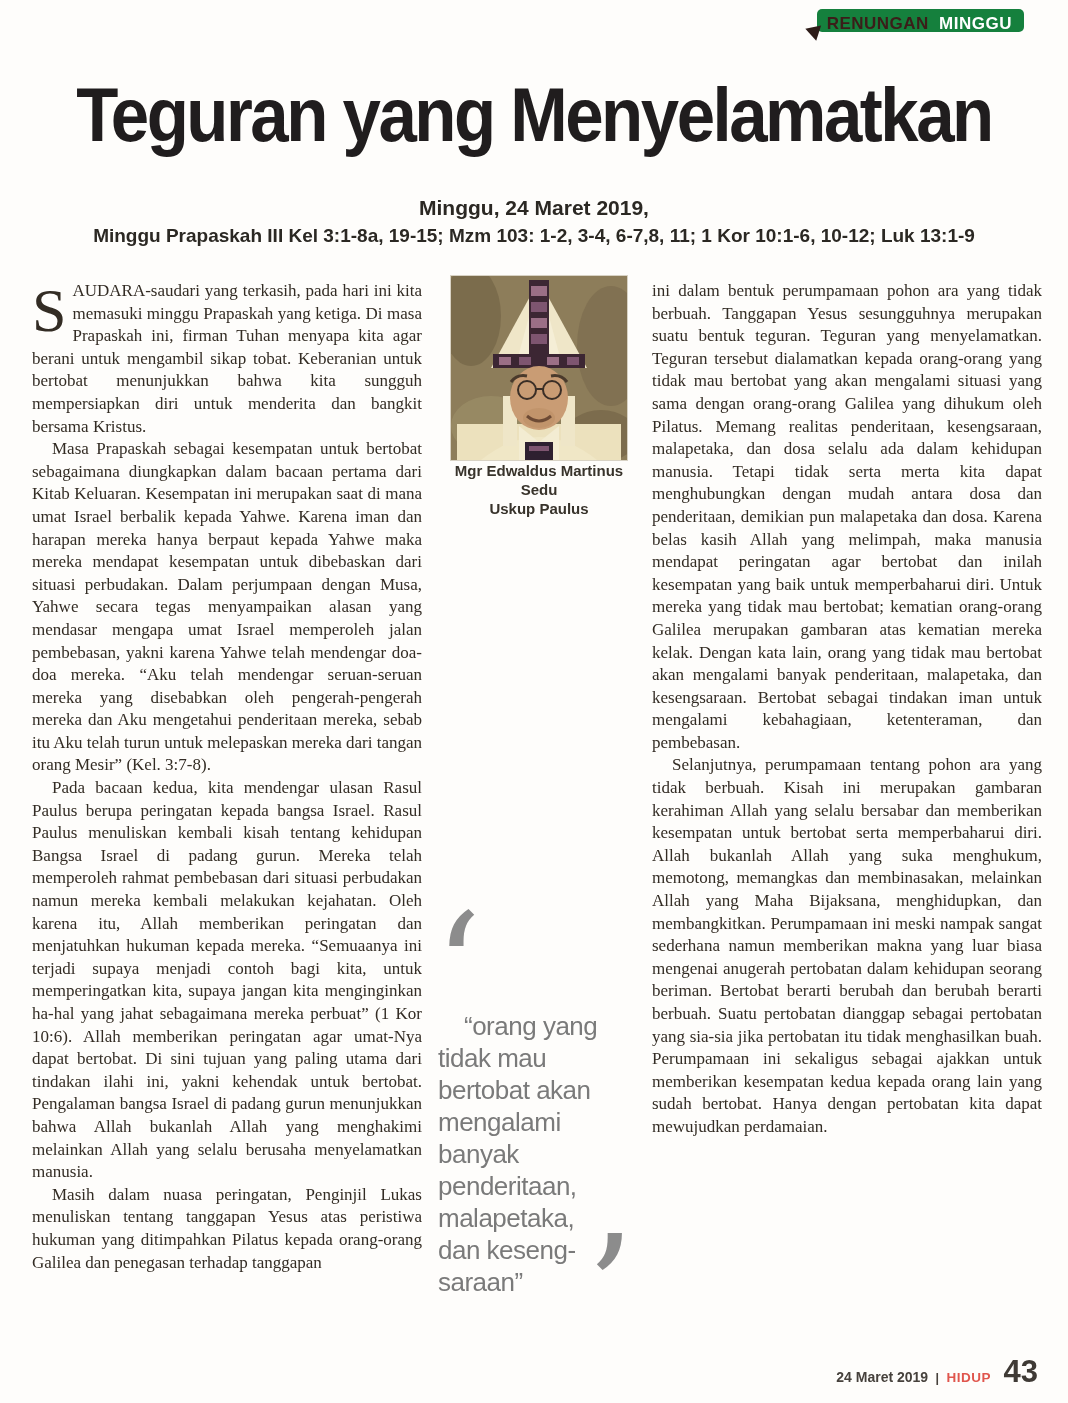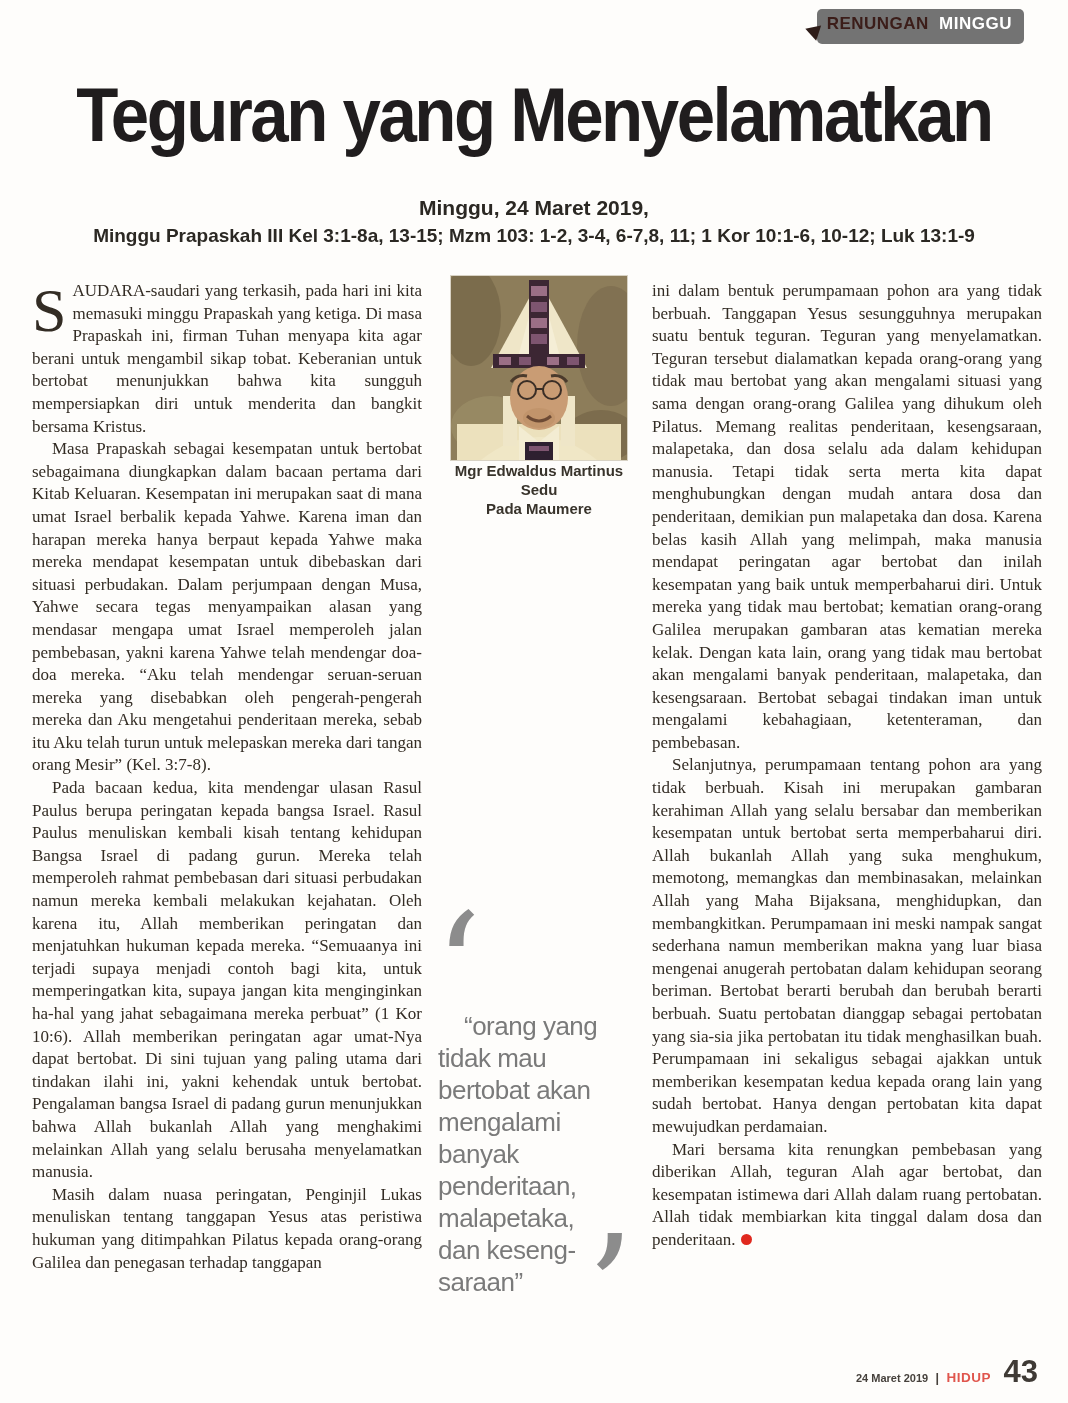--- a/index.html
+++ b/index.html
@@ -10,22 +10,22 @@
     margin:0 auto;
     background:#fefdfb;
     font-family:"Liberation Serif", serif;
     color:#332c24;
     overflow:hidden;
   }
 
   
   .badge {
     position:absolute; top:9px; right:44px;
-    background:#737373;
-    height:35px; line-height:29px;
+    background:#15803d;
+    height:23px; line-height:29px;
     padding:0 12px 0 10px;
     border-radius:5px;
     font-family:"Liberation Sans", sans-serif;
     font-weight:bold; font-size:17px; letter-spacing:.5px;
     white-space:nowrap;
   }
   .badge-arrow {
     position:absolute; left:-12px; top:14px;
     width:0; height:0; display:block;
     border-top:8px solid transparent;
@@ -113,41 +113,41 @@
     width:11px; height:11px; border-radius:50%;
     background:#e0281e; margin-left:5px;
   }
 
   
   .footer {
     position:absolute; top:1354px; right:30px;
     font-family:"Liberation Sans", sans-serif;
     color:#46413c; white-space:nowrap;
   }
-  .footer .date { font-size:11px; font-weight:bold;margin-top:30px; }
+  .footer .date { font-size:14px; font-weight:bold;margin-top:30px; }
   .footer .sep  { font-size:12.5px; font-weight:bold; margin:0 3px; }
   .footer .brand{ font-size:13.5px; font-weight:bold; color:#e0564d; letter-spacing:.5px; }
   .footer .pagenum { font-size:31px; font-weight:bold; margin-left:8px; color:#3f3a35; }
 </style>
 </head>
 <body>
 
 <div class="page">
 
   <div class="badge">
     <span class="badge-arrow"></span>
     <span class="badge-dark">RENUNGAN</span>
     <span class="badge-light">MINGGU</span>
   </div>
 
   <h1 class="title">Teguran yang Menyelamatkan</h1>
 
   <div class="subtitle">
     <div class="line1">Minggu, 24 Maret 2019,</div>
-    <div class="line2">Minggu Prapaskah III Kel 3:1-8a, 13-15; Mzm 103: 1-2, 3-4, 6-7,8, 11; 1 Kor 10:1-6, 10-12; Luk 13:1-9</div>
+    <div class="line2">Minggu Prapaskah III Kel 3:1-8a, 19-15; Mzm 103: 1-2, 3-4, 6-7,8, 11; 1 Kor 10:1-6, 10-12; Luk 13:1-9</div>
   </div>
 
   <div class="col col1">
     <p class="para">
       <span class="dropcap">S</span><span>AUDARA-saudari yang terkasih, pada hari ini kita memasuki minggu Prapaskah yang ketiga. Di masa Prapaskah ini, firman Tuhan menyapa kita agar berani untuk mengambil sikap tobat. Keberanian untuk bertobat menunjukkan bahwa kita sungguh mempersiapkan diri untuk menderita dan bangkit bersama Kristus.</span>
     </p>
     <p class="para indent">Masa Prapaskah sebagai kesempatan untuk bertobat sebagaimana diungkapkan dalam bacaan pertama dari Kitab Keluaran. Kesempatan ini merupakan saat di mana umat Israel berbalik kepada Yahwe. Karena iman dan harapan mereka hanya berpaut kepada Yahwe maka mereka mendapat kesempatan untuk dibebaskan dari situasi perbudakan. Dalam perjumpaan dengan Musa, Yahwe secara tegas menyampaikan alasan yang mendasar mengapa umat Israel memperoleh jalan pembebasan, yakni karena Yahwe telah mendengar doa-doa mereka. “Aku telah mendengar seruan-seruan mereka yang disebabkan oleh pengerah-pengerah mereka dan Aku mengetahui penderitaan mereka, sebab itu Aku telah turun untuk melepaskan mereka dari tangan orang Mesir” (Kel. 3:7-8).</p>
     <p class="para indent">Pada bacaan kedua, kita mendengar ulasan Rasul Paulus berupa peringatan kepada bangsa Israel. Rasul Paulus menuliskan kembali kisah tentang kehidupan Bangsa Israel di padang gurun. Mereka telah memperoleh rahmat pembebasan dari situasi perbudakan namun mereka kembali melakukan kejahatan. Oleh karena itu, Allah memberikan peringatan dan menjatuhkan hukuman kepada mereka. “Semuaanya ini terjadi supaya menjadi contoh bagi kita, untuk memperingatkan kita, supaya jangan kita menginginkan ha-hal yang jahat sebagaimana mereka perbuat” (1 Kor 10:6). Allah memberikan peringatan agar umat-Nya dapat bertobat. Di sini tujuan yang paling utama dari tindakan ilahi ini, yakni kehendak untuk bertobat. Pengalaman bangsa Israel di padang gurun menunjukkan bahwa Allah bukanlah Allah yang menghakimi melainkan Allah yang selalu berusaha menyelamatkan manusia.</p>
     <p class="para indent">Masih dalam nuasa peringatan, Penginjil Lukas menuliskan tentang tanggapan Yesus atas peristiwa hukuman yang ditimpahkan Pilatus kepada orang-orang Galilea dan penegasan terhadap tanggapan</p>
   </div>
@@ -189,44 +189,41 @@
         <line x1="85" y1="113" x2="92" y2="113" stroke="#3a2e26" stroke-width="2"></line>
         <path d="M76,140 Q88,150 100,140" stroke="#6d4a34" stroke-width="3" fill="none"></path>
 
         <path d="M68,150 L88,166 L108,150 L108,184 L68,184 Z" fill="#f3ecd2"></path>
         <rect x="74" y="166" width="28" height="18" fill="#2e2030"></rect>
         <rect x="78" y="170" width="20" height="5" fill="#7e5570"></rect>
       </svg>
     </div>
     <div class="caption">
       <div>Mgr Edwaldus Martinus Sedu</div>
-      <div>Pada Maumere</div>
+      <div>Uskup Paulus</div>
     </div>
 
     <div class="pullquote">
       <div class="open-quote">‘</div>
       <div class="quote-text">“orang yang
 tidak mau
 bertobat akan
 mengalami
 banyak
 penderitaan,
 malapetaka,
 dan keseng-
 saraan”</div>
       <div class="close-quote">’</div>
     </div>
   </div>
 
   <div class="col col3">
     <p class="para">ini dalam bentuk perumpamaan pohon ara yang tidak berbuah. Tanggapan Yesus sesungguhnya merupakan suatu bentuk teguran. Teguran yang menyelamatkan. Teguran tersebut dialamatkan kepada orang-orang yang tidak mau bertobat yang akan mengalami situasi yang sama dengan orang-orang Galilea yang dihukum oleh Pilatus. Memang realitas penderitaan, kesengsaraan, malapetaka, dan dosa selalu ada dalam kehidupan manusia. Tetapi tidak serta merta kita dapat menghubungkan dengan mudah antara dosa dan penderitaan, demikian pun malapetaka dan dosa. Karena belas kasih Allah yang melimpah, maka manusia mendapat peringatan agar bertobat dan inilah kesempatan yang baik untuk memperbaharui diri. Untuk mereka yang tidak mau bertobat; kematian orang-orang Galilea merupakan gambaran atas kematian mereka kelak. Dengan kata lain, orang yang tidak mau bertobat akan mengalami banyak penderitaan, malapetaka, dan kesengsaraan. Bertobat sebagai tindakan iman untuk mengalami kebahagiaan, ketenteraman, dan pembebasan.</p>
     <p class="para indent">Selanjutnya, perumpamaan tentang pohon ara yang tidak berbuah. Kisah ini merupakan gambaran kerahiman Allah yang selalu bersabar dan memberikan kesempatan untuk bertobat serta memperbaharui diri. Allah bukanlah Allah yang suka menghukum, memotong, memangkas dan membinasakan, melainkan Allah yang Maha Bijaksana, menghidupkan, dan membangkitkan. Perumpamaan ini meski nampak sangat sederhana namun memberikan makna yang luar biasa mengenai anugerah pertobatan dalam kehidupan seorang beriman. Bertobat berarti berubah dan berubah berarti berbuah. Suatu pertobatan dianggap sebagai pertobatan yang sia-sia jika pertobatan itu tidak menghasilkan buah. Perumpamaan ini sekaligus sebagai ajakkan untuk memberikan kesempatan kedua kepada orang lain yang sudah bertobat. Hanya dengan pertobatan kita dapat mewujudkan perdamaian.</p>
-    <p class="para indent">
-      <span>Mari bersama kita renungkan pembebasan yang diberikan Allah, teguran Alah agar bertobat, dan kesempatan istimewa dari Allah dalam ruang pertobatan. Allah tidak membiarkan kita tinggal dalam dosa dan penderitaan.</span><span class="end-dot"></span>
-    </p>
   </div>
 
   <div class="footer">
     <span class="date">24 Maret 2019</span>
     <span class="sep">|</span>
     <span class="brand">HIDUP</span>
     <span class="pagenum">43</span>
   </div>
 
 </div>

